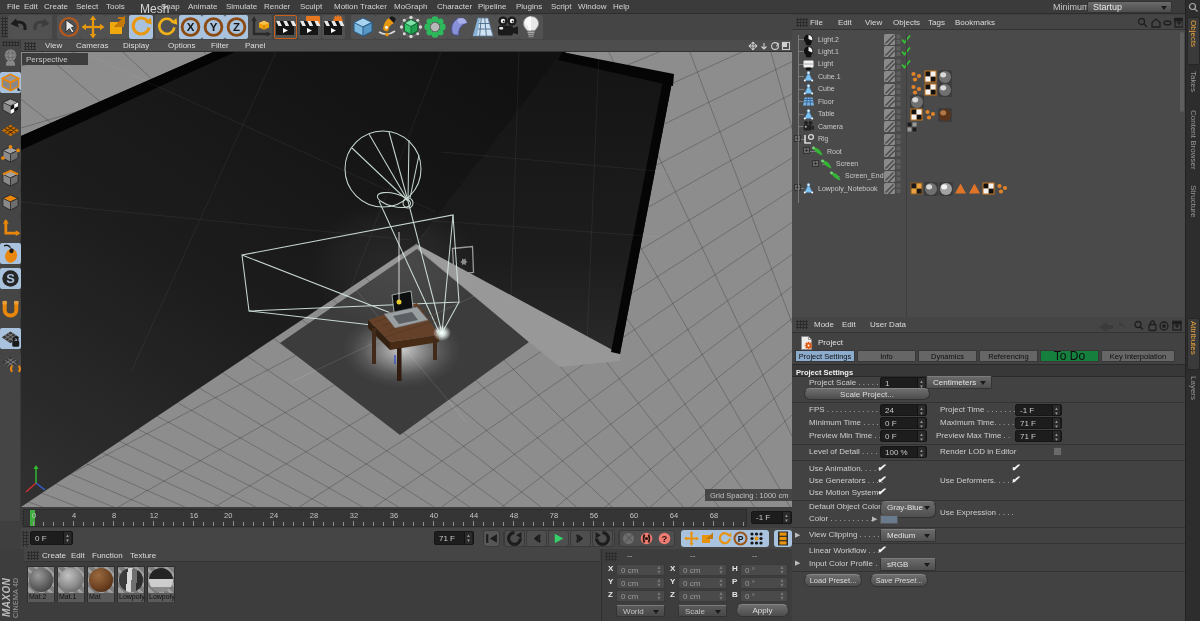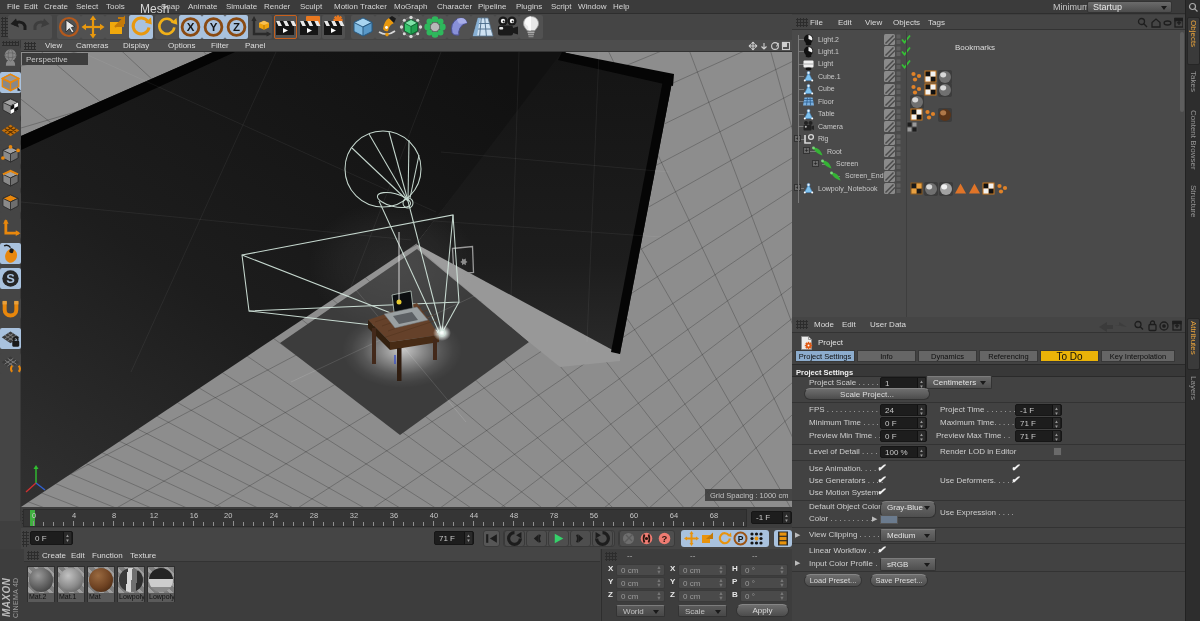--- a/index.html
+++ b/index.html
@@ -818,21 +818,21 @@
 <div class="btn" style="left:134px;top:55px;width:53px;height:13px;border-radius:7px;line-height:12px;">Apply</div>
 </div>
 <div class="abs" style="left:792px;top:15px;width:393px;height:302px;background:#4a4a4a;">
 <div class="abs" style="left:0;top:0;width:393px;height:15px;background:#454545;border-bottom:1px solid #333;">
 <div class="abs grip" style="left:4px;top:3px;width:12px;height:9px;"></div>
 <div class="abs" style="left:18px;top:3px;color:#dcdcdc;font-size:8px;">File</div>
 <div class="abs" style="left:46px;top:3px;color:#dcdcdc;font-size:8px;">Edit</div>
 <div class="abs" style="left:73px;top:3px;color:#dcdcdc;font-size:8px;">View</div>
 <div class="abs" style="left:101px;top:3px;color:#dcdcdc;font-size:8px;">Objects</div>
 <div class="abs" style="left:136px;top:3px;color:#dcdcdc;font-size:8px;">Tags</div>
-<div class="abs" style="left:163px;top:3px;color:#dcdcdc;font-size:8px;margin-top:25px;">Bookmarks</div>
+<div class="abs" style="left:163px;top:3px;color:#dcdcdc;font-size:8px;">Bookmarks</div>
 <svg class="abs" style="left:345px;top:2px" width="46" height="12" viewBox="0 0 46 12">
           <g stroke="#1e1e1e" stroke-width="1.3" fill="none">
             <circle cx="4.5" cy="4.5" r="3"></circle>
             <line x1="6.8" y1="6.8" x2="10" y2="10"></line>
             <path d="M15 10 L15 5.5 L19 2 L23 5.5 L23 10 Z"></path>
             <ellipse cx="30.5" cy="6" rx="3.4" ry="2"></ellipse>
             <rect x="38" y="1.5" width="8" height="8.5"></rect>
             <line x1="42" y1="3.5" x2="42" y2="8"></line>
             <line x1="39.8" y1="5.8" x2="44.2" y2="5.8"></line>
             <rect x="38" y="1.5" width="8" height="2.2" fill="#1e1e1e"></rect>
@@ -1334,21 +1334,21 @@
           </g>
         </g>
         <circle cx="8.5" cy="9.5" r="1" fill="#fff"></circle>
       </svg>
 <div class="abs" style="left:26px;top:21px;color:#e2e2e2;font-size:8px;">Project</div>
 <div class="abs" style="left:0;top:33px;width:393px;height:13px;">
 <div class="tab" style="left:3px;width:60px;background:#8caccd;font-size:7.5px;">Project Settings</div>
 <div class="tab" style="left:65px;width:59px;background:#666666;font-size:7.5px;">Info</div>
 <div class="tab" style="left:126px;width:59px;background:#666666;font-size:7.5px;">Dynamics</div>
 <div class="tab" style="left:187px;width:59px;background:#666666;font-size:7.5px;">Referencing</div>
-<div class="tab" style="left:248px;width:59px;background:#eab308;font-size:10px;">To Do</div>
+<div class="tab" style="left:248px;width:59px;background:#15803d;font-size:12px;">To Do</div>
 <div class="tab" style="left:309px;width:74px;background:#666666;font-size:7.5px;">Key Interpolation</div>
 </div>
 <div class="abs" style="left:0;top:47px;width:393px;height:13px;background:#383838;border-top:1px solid #2a2a2a;border-bottom:1px solid #2a2a2a;color:#f0f0f0;font-size:7.5px;font-weight:bold;padding:2.5px 0 0 4px;">Project Settings</div>
 <div class="lbl" style="left:17px;top:61px;">Project Scale  . . . . . .</div>
 <div class="fld" style="left:88px;top:60px;width:47px;height:12px;line-height:11px;">1<div class="spn">▲<br>▼</div></div>
 <div class="dd" style="left:134px;top:59px;width:66px;height:13px;line-height:12px;">Centimeters</div>
 <div class="btn" style="left:12px;top:71px;width:126px;height:12px;line-height:11px;">Scale Project...</div>
 <div class="abs" style="left:0;top:85px;width:393px;height:1px;background:#333;"></div>
 <div class="lbl" style="left:17px;top:88px;">FPS . . . . . . . . . . . . . .</div>
 <div class="fld" style="left:88px;top:87px;width:47px;height:12px;line-height:11px;">24<div class="spn">▲<br>▼</div></div>
@@ -1389,21 +1389,21 @@
 <div class="lbl" style="left:17px;top:213px;">View Clipping . . . . . .</div>
 <div class="dd" style="left:88px;top:212px;width:56px;height:13px;line-height:12px;">Medium</div>
 <div class="abs" style="left:0;top:226px;width:393px;height:1px;background:#333;"></div>
 <div class="lbl" style="left:17px;top:229px;">Linear Workflow . . .</div>
 <div class="chk" style="left:85px;top:227px;">✔</div>
 <div class="abs" style="left:3px;top:242px;width:5px;height:7px;color:#bbb;font-size:7px;">▶</div>
 <div class="lbl" style="left:17px;top:242px;">Input Color Profile  .</div>
 <div class="dd" style="left:88px;top:241px;width:56px;height:13px;line-height:12px;">sRGB</div>
 <div class="abs" style="left:0;top:254px;width:393px;height:1px;background:#333;"></div>
 <div class="btn" style="left:12px;top:257px;width:58px;height:13px;line-height:12px;font-size:7.5px;">Load Preset...</div>
-<div class="btn" style="left:78px;top:257px;width:58px;height:13px;line-height:12px;font-size:7.5px;">Save Preset...</div>
+<div class="btn" style="left:78px;top:257px;width:58px;height:13px;line-height:12px;font-size:7.5px;font-style:italic;">Save Preset...</div>
 </div>
 <div class="abs" style="left:1185px;top:0;width:15px;height:621px;background:#2d2d2d;border-left:1px solid #222;">
 <svg class="abs" style="left:2px;top:2px" width="11" height="11" viewBox="0 0 11 11">
         <circle cx="4.5" cy="4.5" r="3" stroke="#aaa" stroke-width="1.2" fill="none"></circle>
         <line x1="6.8" y1="6.8" x2="9.5" y2="9.5" stroke="#aaa" stroke-width="1.2"></line>
       </svg>
 <div class="abs" style="left:1px;top:17px;width:13px;height:48px;background:#3a3a3a;border:1px solid #262626;border-radius:2px;"></div>
 <div class="abs" style="left:2px;top:20px;width:11px;color:#e8a33c;font-size:8px;white-space:nowrap;transform:rotate(90deg);transform-origin:5px 5px;">Objects</div>
 <div class="abs" style="left:1px;top:68px;width:13px;height:36px;"></div>
 <div class="abs" style="left:2px;top:71px;width:11px;color:#969696;font-size:8px;white-space:nowrap;transform:rotate(90deg);transform-origin:5px 5px;">Takes</div>

